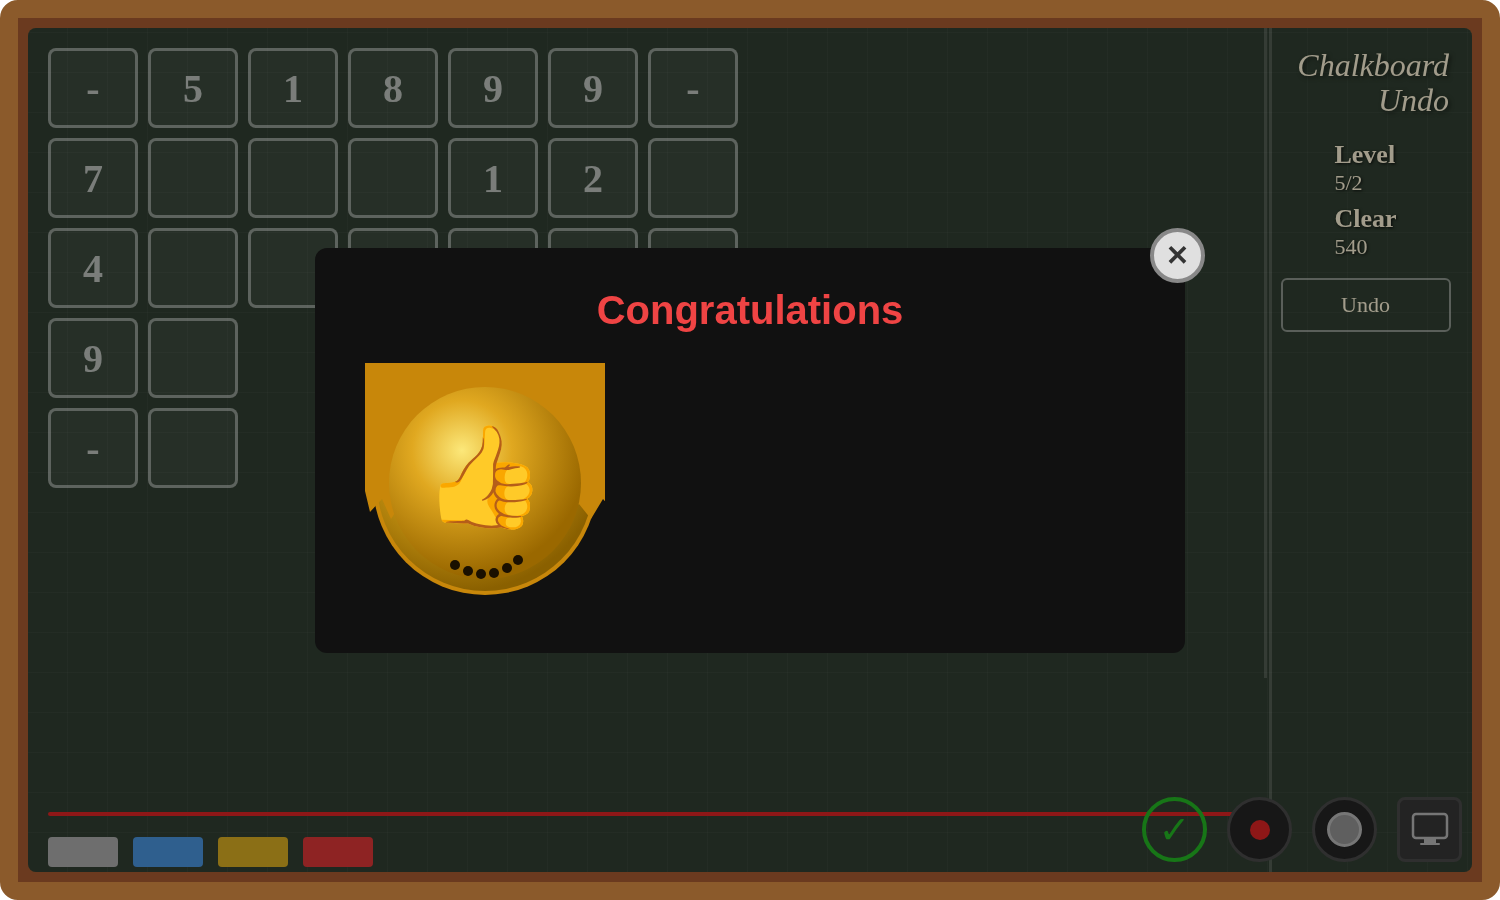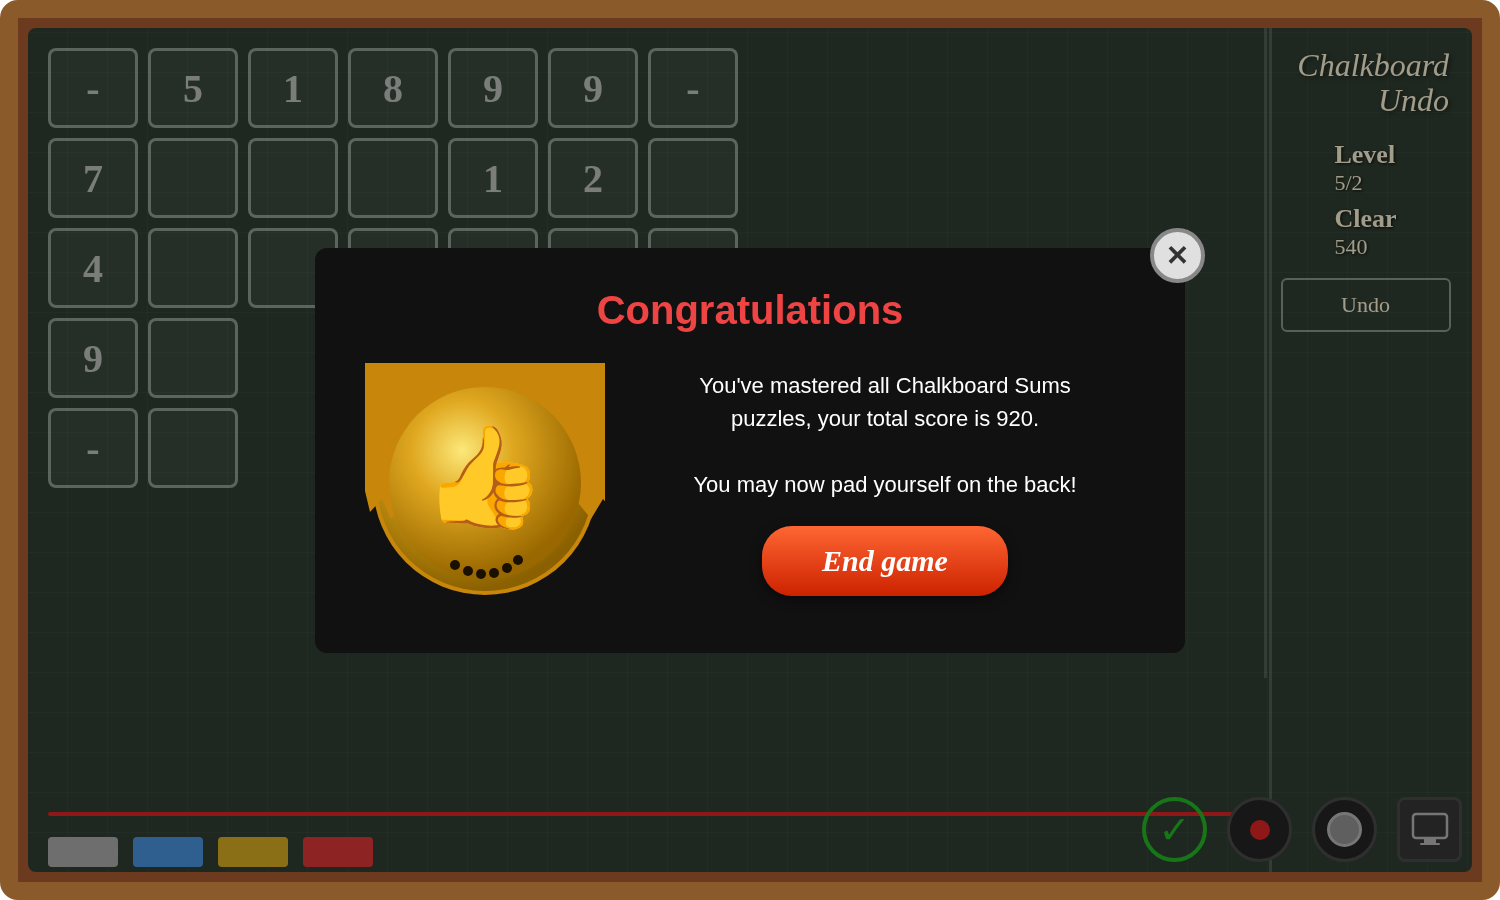--- a/index.html
+++ b/index.html
@@ -485,28 +485,19 @@
 
               <circle cx="90" cy="202" r="5" fill="#1a1000"></circle>
               <circle cx="103" cy="208" r="5" fill="#1a1000"></circle>
               <circle cx="116" cy="211" r="5" fill="#1a1000"></circle>
               <circle cx="129" cy="210" r="5" fill="#1a1000"></circle>
               <circle cx="142" cy="205" r="5" fill="#1a1000"></circle>
               <circle cx="153" cy="197" r="5" fill="#1a1000"></circle>
             </svg>
           </div>
 
-          <div class="modal-text">
-            <div class="modal-message">
-              <span>You've mastered all Chalkboard Sums</span><br>
-              <span>puzzles, your total score is 920.</span>
-              <br><br>
-              <span>You may now pad yourself on the back!</span>
-            </div>
-            <button class="end-game-btn">End game</button>
-          </div>
 
         </div>
       </div>
     </div>
 
   </div>
 </div>
 
 </body></html>

